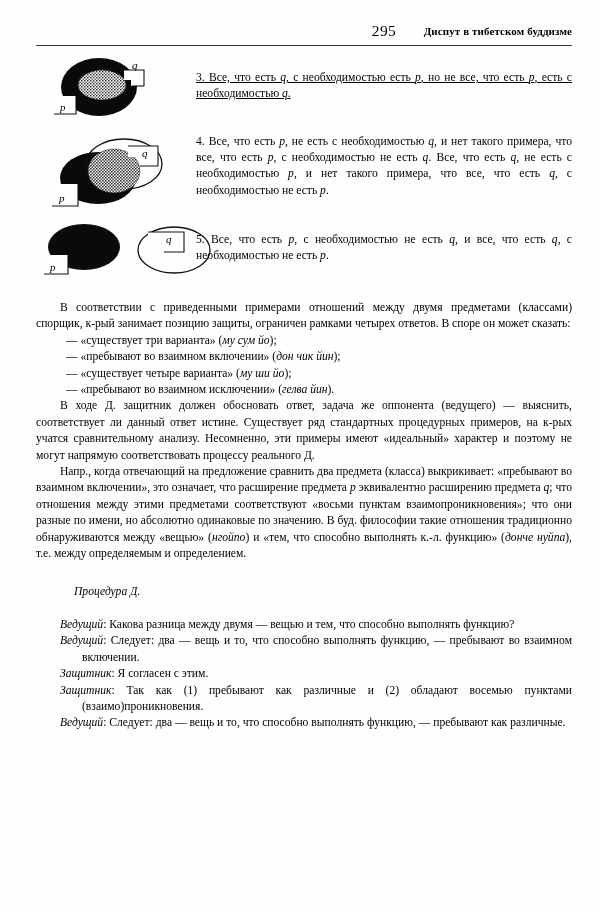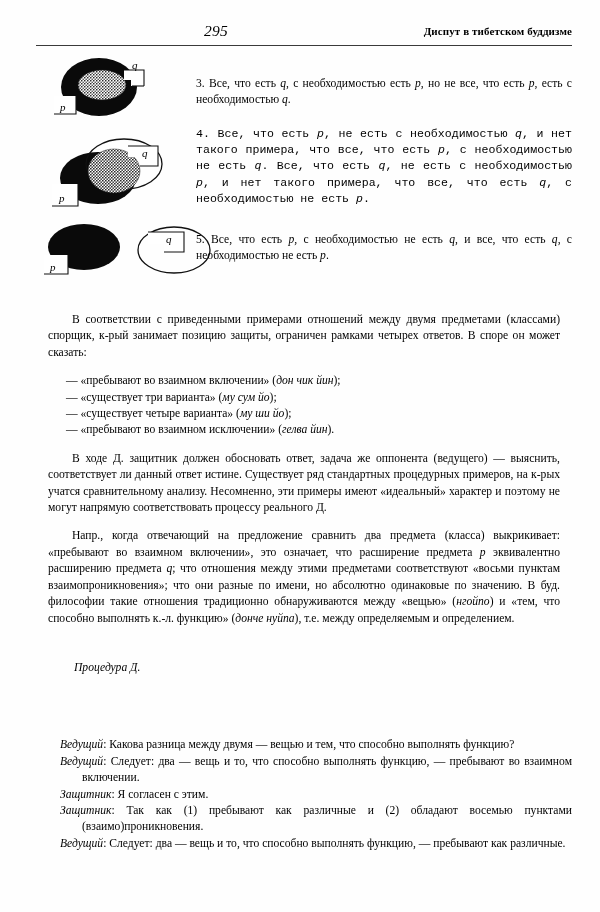--- a/index.html
+++ b/index.html
@@ -30,24 +30,23 @@
     left: 36px;
     top: 22px;
     width: 536px;
     height: 20px;
   }
   .runhead-folio {
     position: absolute;
     left: 0;
     top: 0;
     width: 360px;
-    text-align: center;
+    text-align: right;
     font-size: 15.5px;
     letter-spacing: 0.3px;
-    font-style: italic;
   }
   .runhead-title {
     position: absolute;
     right: 0;
     top: 3px;
     font-size: 11px;
     font-weight: bold;
     letter-spacing: 0.1px;
     white-space: nowrap;
   }
@@ -86,38 +85,37 @@
 
   
   .body {
     position: absolute;
     left: 36px;
     width: 536px;
     font-size: 11.6px;
     line-height: 16.4px;
   }
   p.para {
-    margin: 12px;
+    margin: 0;
     text-indent: 24px;
     text-align: justify;
     text-justify: inter-word;
   }
   p.dashitem {
     margin: 0;
     padding-left: 30px;
     text-align: left;
   }
   p.subhead {
     margin: 14px;
     padding-left: 24px;
     font-style: italic;
   }
   .dlgwrap {
     padding-left: 24px;
-    margin-top: 44px;
   }
   .dlgline {
     margin: 0;
     padding-left: 22px;
     text-indent: -22px;
     text-align: justify;
     text-justify: inter-word;
   }
   .dlgline:last-child { text-align: left; }
   i, .it { font-style: italic; }
@@ -157,21 +155,21 @@
         <path d="M88 14 L108 14 L108 30 L95 30 L95 24 L88 24 Z" fill="#ffffff"></path>
         <path d="M88 14 L108 14 L108 30" fill="none" stroke="#111111" stroke-width="1.1"></path>
         <path d="M108 30 L96 30" fill="none" stroke="#111111" stroke-width="1.1"></path>
         <text x="96" y="13" font-family="Liberation Serif, serif" font-size="11" font-style="italic">q</text>
 
         <path d="M18 40 L40 40 L40 58 L18 58 Z" fill="#ffffff"></path>
         <path d="M40 40 L40 58 L18 58" fill="none" stroke="#111111" stroke-width="1.1"></path>
         <text x="24" y="55" font-family="Liberation Serif, serif" font-size="11" font-style="italic">p</text>
       </svg>
     </div>
-    <div class="txtcell" style="top:20px;">
+    <div class="txtcell" style="top:14px;text-decoration:underline;">
       <span>3.</span>
       <span>Все, что есть <i class="v">q</i>, с необходимостью есть <i class="v">p</i>, но не все, что есть <i class="v">p</i>, есть с необходимостью <i class="v">q</i>.</span>
     </div>
   </div>
 
   <div class="figrow" style="top:126px;">
     <div class="figcell">
       <svg width="150" height="92" viewBox="0 0 150 92">
         <defs>
           <pattern id="stip2" width="3" height="3" patternUnits="userSpaceOnUse">
@@ -189,21 +187,21 @@
 
         <path d="M92 20 L122 20 L122 40 L104 40 L104 31 L92 31 Z" fill="#ffffff"></path>
         <path d="M92 20 L122 20 L122 40 L104 40" fill="none" stroke="#111111" stroke-width="1.1"></path>
         <text x="106" y="31" font-family="Liberation Serif, serif" font-size="11" font-style="italic">q</text>
 
         <path d="M16 58 L42 58 L42 80 L16 80 Z" fill="#ffffff"></path>
         <path d="M42 58 L42 80 L16 80" fill="none" stroke="#111111" stroke-width="1.1"></path>
         <text x="23" y="76" font-family="Liberation Serif, serif" font-size="11" font-style="italic">p</text>
       </svg>
     </div>
-    <div class="txtcell" style="top:0;font-family:Liberation Mono, monospace;">
+    <div class="txtcell" style="top:8px;">
       <span>4.</span>
       <span>Все, что есть <i class="v">p</i>, не есть с необходимостью <i class="v">q</i>, и нет такого примера, что все, что есть <i class="v">p</i>, с необходимостью не есть <i class="v">q</i>. Все, что есть <i class="v">q</i>, не есть с необходимостью <i class="v">p</i>, и нет такого примера, что все, что есть <i class="v">q</i>, с необходимостью не есть <i class="v">p</i>.</span>
     </div>
   </div>
 
   <div class="figrow" style="top:222px;">
     <div class="figcell" style="width:190px;">
       <svg width="185" height="58" viewBox="0 0 185 58">
 
         <ellipse cx="48" cy="25" rx="36" ry="23" fill="#0a0a0a"></ellipse>
@@ -224,25 +222,25 @@
       <span>Все, что есть <i class="v">p</i>, с необходимостью не есть <i class="v">q</i>, и все, что есть <i class="v">q</i>, с необходимостью не есть <i class="v">p</i>.</span>
     </div>
   </div>
 
   <div class="body" style="top:300px;">
 
     <p class="para">В соответствии с приведенными примерами отношений между двумя предметами (классами) спорщик, к-рый занимает позицию защиты, ограничен рамками четырех ответов. В споре он может сказать:</p>
 
     <p class="dashitem">
       <span>—</span>
+      <span>«существует три варианта» (</span><i>му сум йо</i><span>);</span>
+    </p>
+    <p class="dashitem">
+      <span>—</span>
       <span>«пребывают во взаимном включении» (</span><i>дон чик йин</i><span>);</span>
-    </p>
-    <p class="dashitem">
-      <span>—</span>
-      <span>«существует три варианта» (</span><i>му сум йо</i><span>);</span>
     </p>
     <p class="dashitem">
       <span>—</span>
       <span>«существует четыре варианта» (</span><i>му ши йо</i><span>);</span>
     </p>
     <p class="dashitem">
       <span>—</span>
       <span>«пребывают во взаимном исключении» (</span><i>гелва йин</i><span>).</span>
     </p>
 

